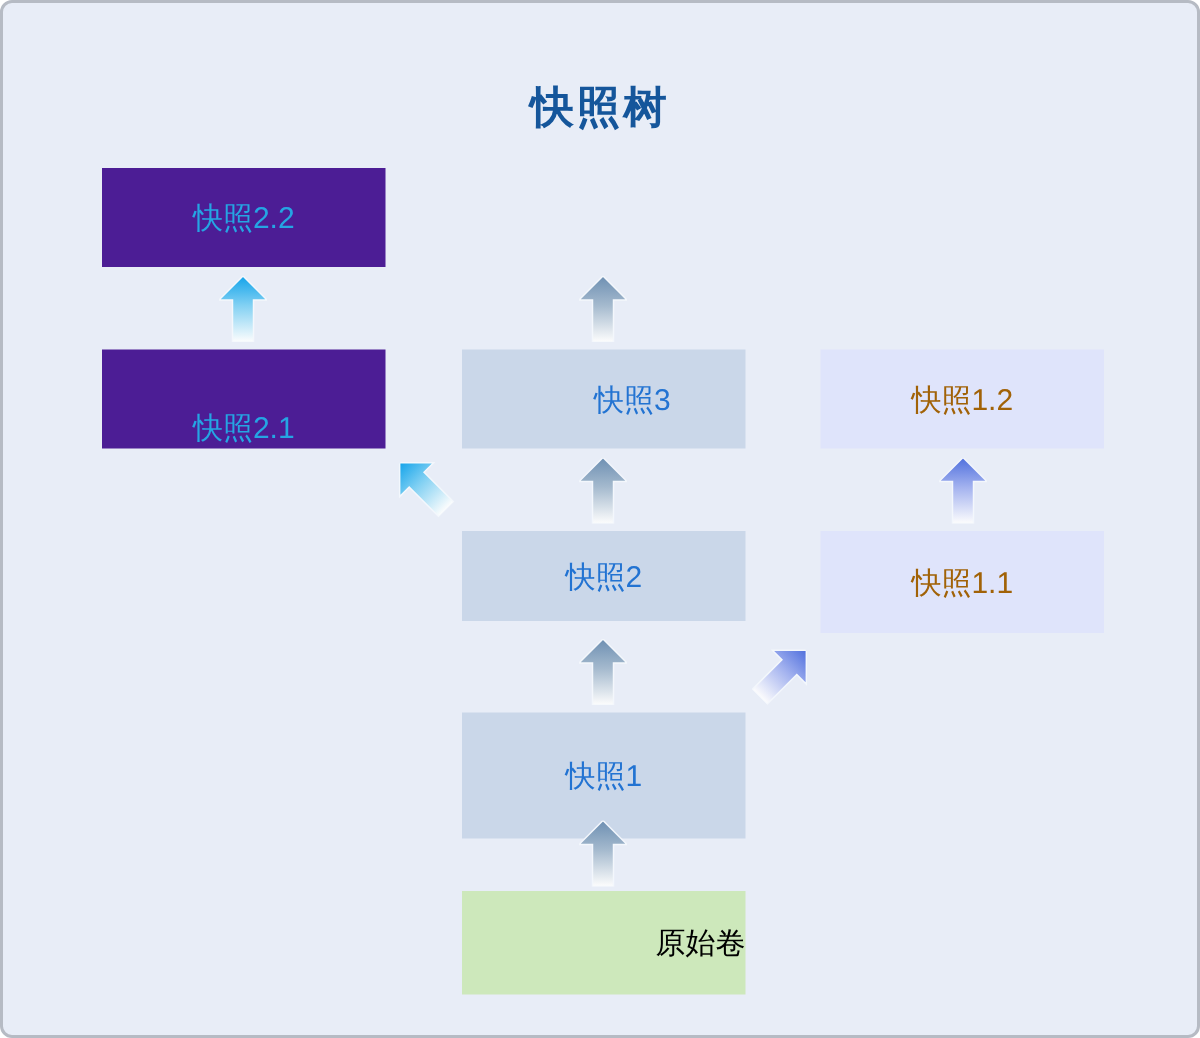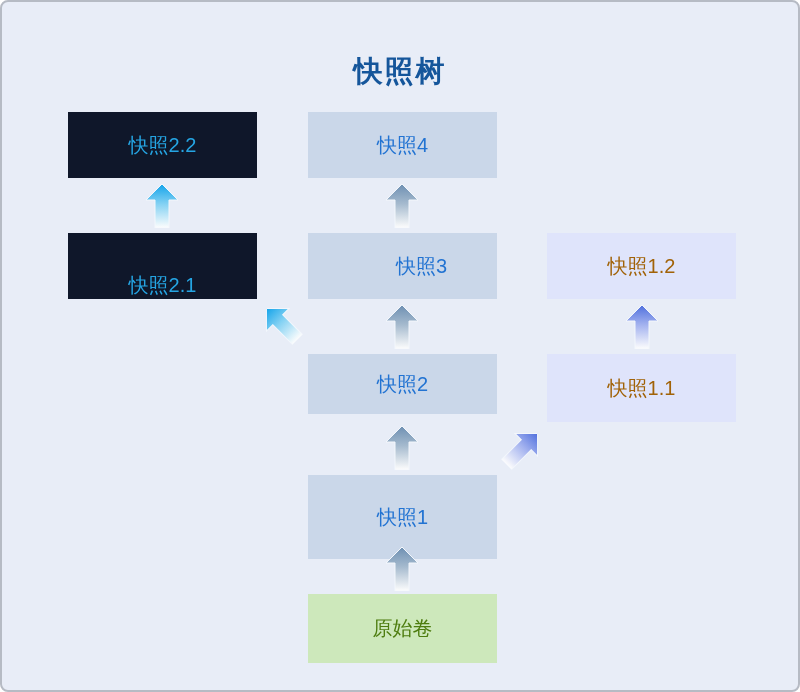--- a/index.html
+++ b/index.html
@@ -24,24 +24,24 @@
     margin-top: 28px;
   }
   .node {
     position: absolute;
     width: 189px; height: 66px;
     display: flex;
     align-items: center;
     justify-content: center;
     font-size: 20px;
   }
-  .node-cyan   { background: #0f172a; color: #25a5e3; }
+  .node-cyan   { background: #4c1d95; color: #25a5e3; }
   .node-steel  { background: #cad7e9; color: #2273d2; }
   .node-peri   { background: #dfe4fb; color: #a16207; }
-  .node-green  { background: #cde8bb; color: #4d7c0f; }
+  .node-green  { background: #cde8bb; color: #000000; justify-content: flex-end; }
 
   
   #n-snap22   { left: 66px;  top: 110px; }
   #n-snap4    { left: 306px; top: 110px; }
   #n-snap21   { left: 66px;  top: 231px; align-items: flex-end; }
   #n-snap3    { left: 306px; top: 231px; padding-left: 38px; }
   #n-snap12   { left: 545px; top: 231px; }
   #n-snap2    { left: 306px; top: 352px; height: 60px; text-align: right; }
   #n-snap11   { left: 545px; top: 352px; height: 68px; }
   #n-snap1    { left: 306px; top: 473px; height: 84px; }
@@ -89,23 +89,20 @@
         <stop offset="0%" stop-color="#4f6fdd"></stop>
         <stop offset="45%" stop-color="#a3b2ef"></stop>
         <stop offset="100%" stop-color="#fdfdfd"></stop>
       </linearGradient>
     </defs>
   </svg>
 
   <div class="node node-cyan" id="n-snap22">
     <span>快照2.2</span>
   </div>
-  <div class="node node-steel" id="n-snap4">
-    <span>快照4</span>
-  </div>
   <div class="node node-cyan" id="n-snap21">
     <span>快照2.1</span>
   </div>
   <div class="node node-steel" id="n-snap3">
     <span>快照3</span>
   </div>
   <div class="node node-peri" id="n-snap12">
     <span>快照1.2</span>
   </div>
   <div class="node node-steel" id="n-snap2">

